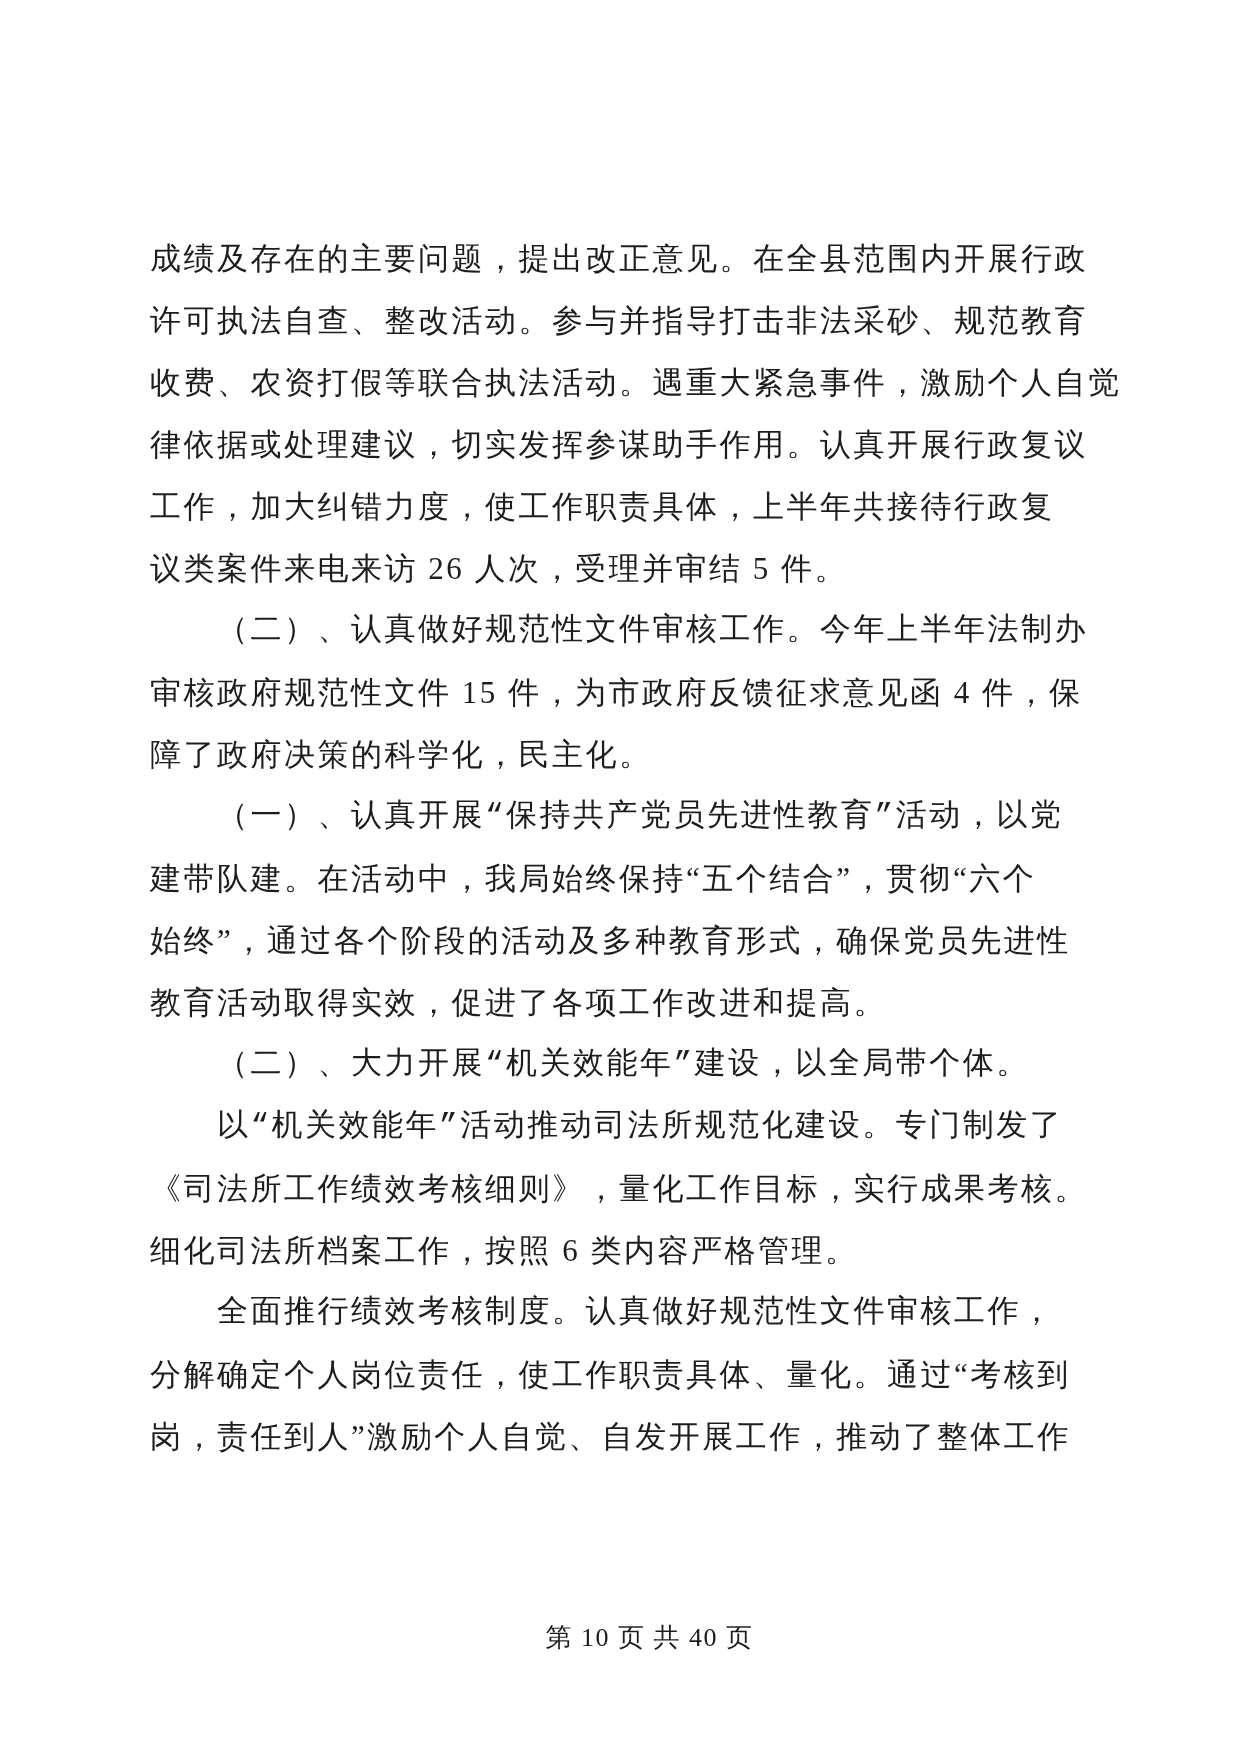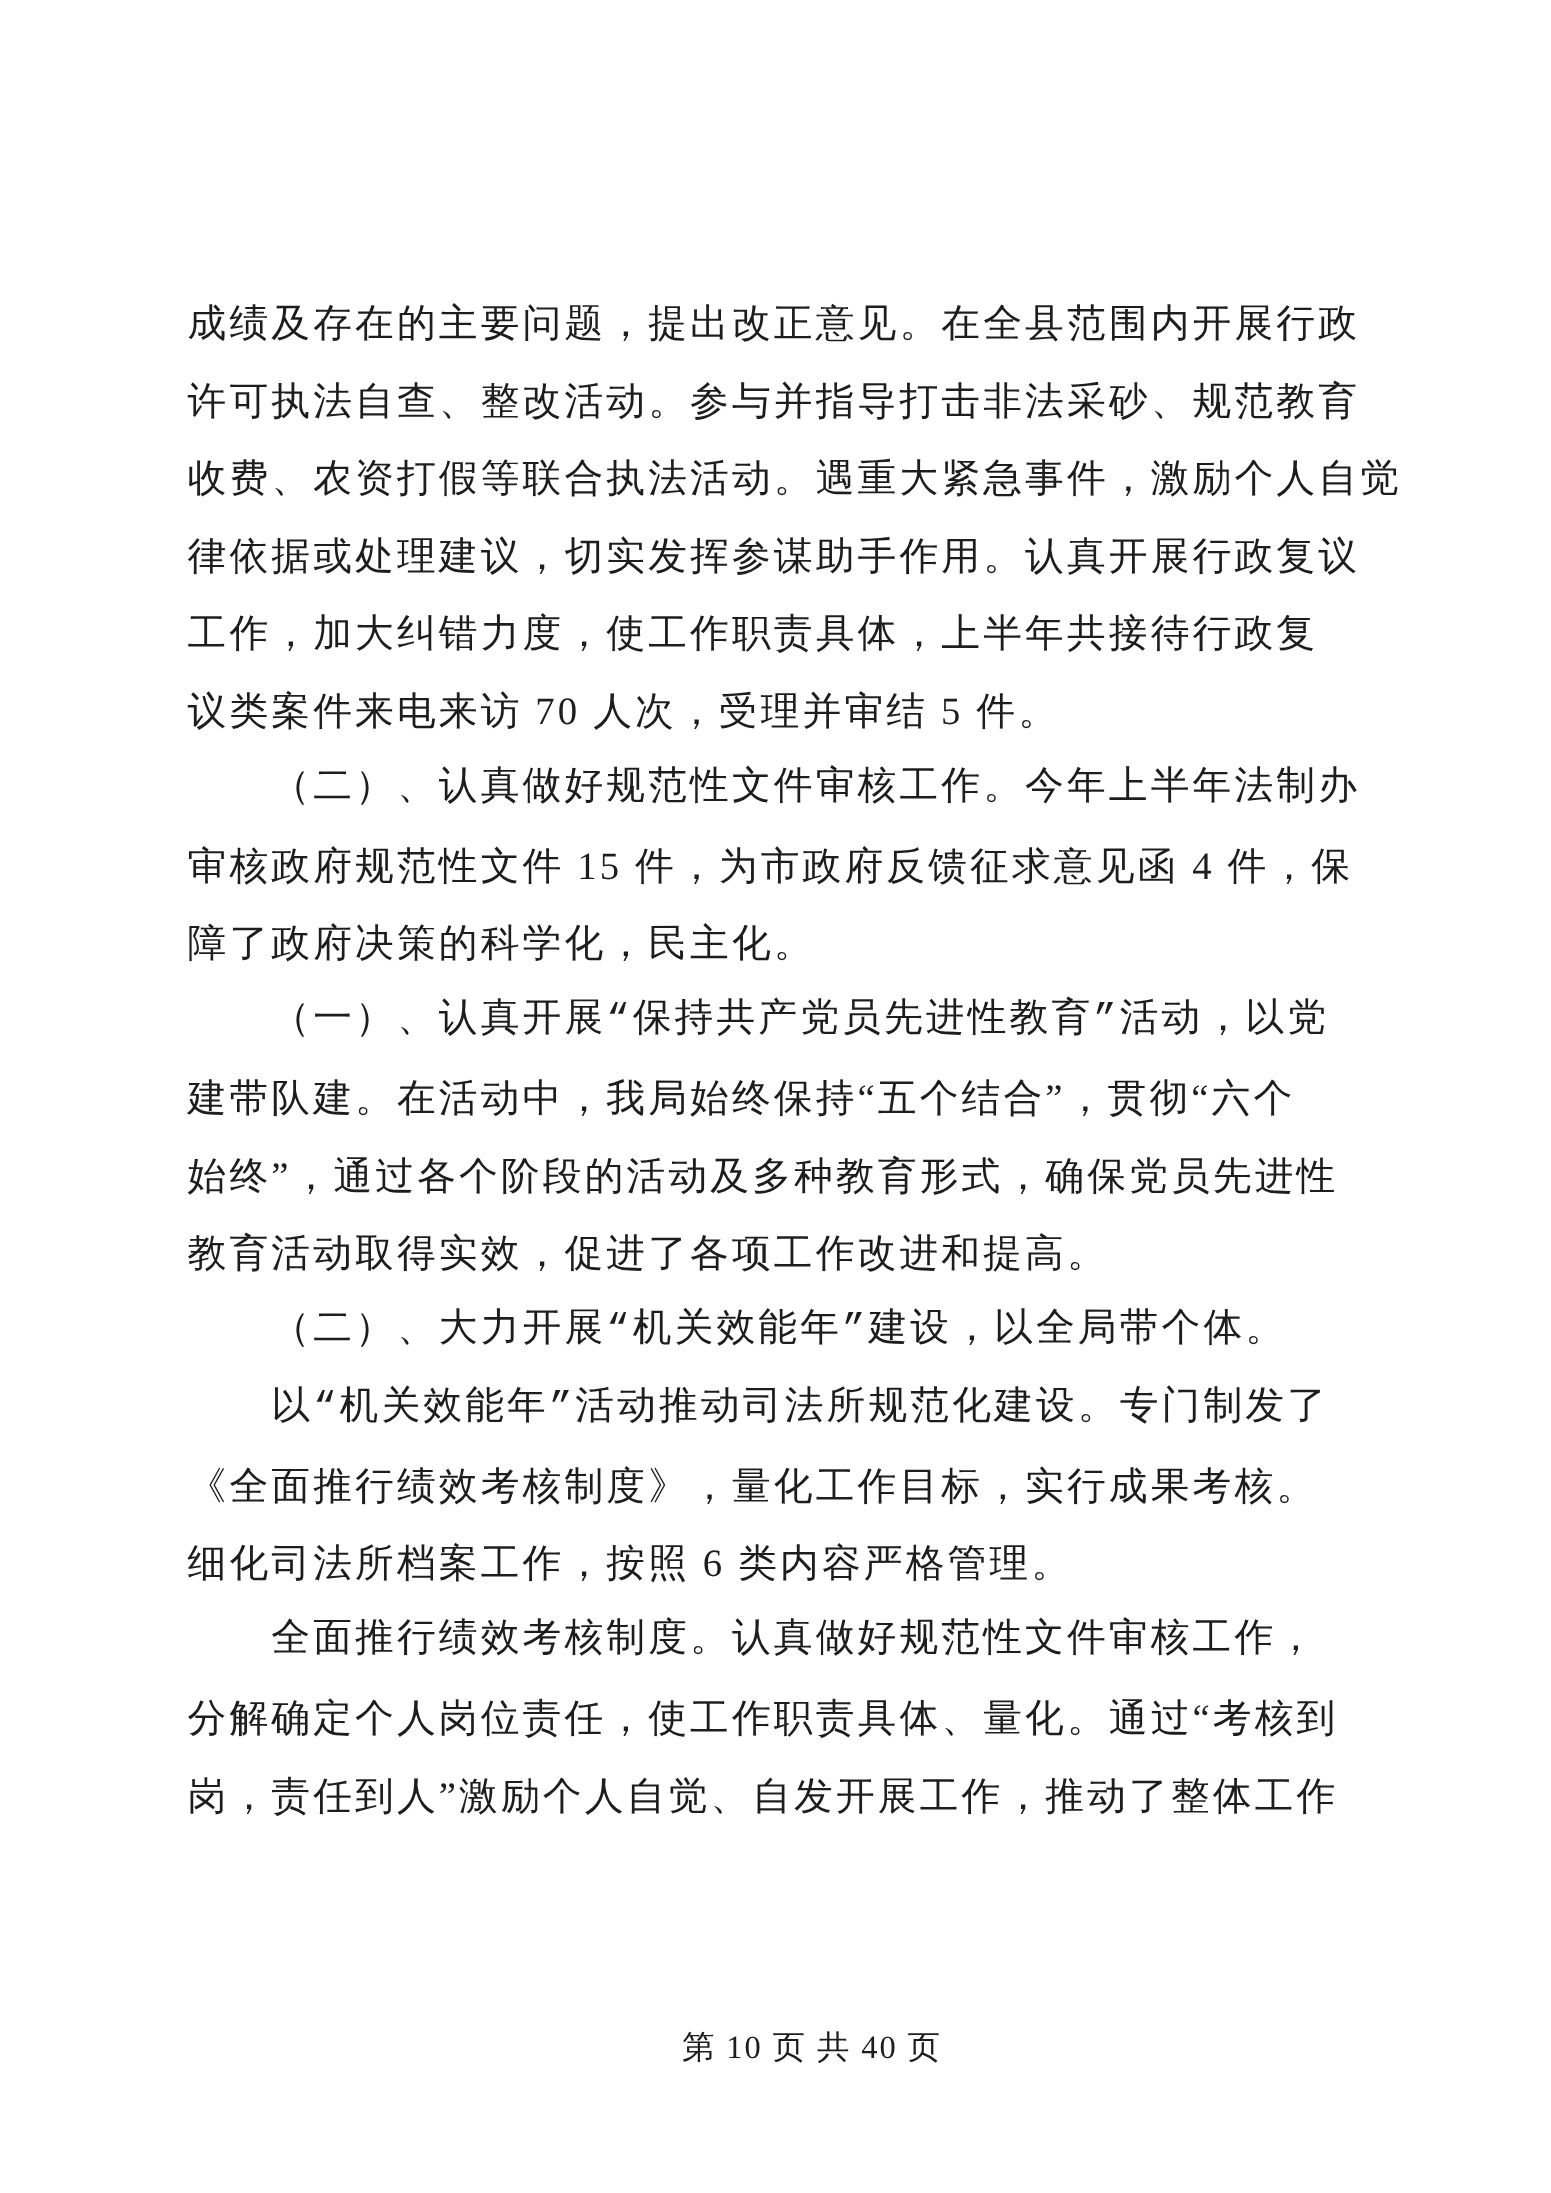--- a/index.html
+++ b/index.html
@@ -49,31 +49,31 @@
 </head>
 <body>
 
 <div class="page">
   <div class="text-block" id="text-block">
       <div class="line">成绩及存在的主要问题，提出改正意见。在全县范围内开展行政</div>
       <div class="line">许可执法自查、整改活动。参与并指导打击非法采砂、规范教育</div>
       <div class="line">收费、农资打假等联合执法活动。遇重大紧急事件，激励个人自觉</div>
       <div class="line">律依据或处理建议，切实发挥参谋助手作用。认真开展行政复议</div>
       <div class="line">工作，加大纠错力度，使工作职责具体，上半年共接待行政复</div>
-      <div class="line last">议类案件来电来访 70 人次，受理并审结 5 件。</div>
+      <div class="line last">议类案件来电来访 26 人次，受理并审结 5 件。</div>
       <div class="line indent">（二）、认真做好规范性文件审核工作。今年上半年法制办</div>
       <div class="line">审核政府规范性文件 15 件，为市政府反馈征求意见函 4 件，保</div>
       <div class="line last">障了政府决策的科学化，民主化。</div>
       <div class="line indent">（一）、认真开展“保持共产党员先进性教育”活动，以党</div>
       <div class="line">建带队建。在活动中，我局始终保持“五个结合”，贯彻“六个</div>
       <div class="line">始终”，通过各个阶段的活动及多种教育形式，确保党员先进性</div>
       <div class="line last">教育活动取得实效，促进了各项工作改进和提高。</div>
       <div class="line indent last">（二）、大力开展“机关效能年”建设，以全局带个体。</div>
       <div class="line indent">以“机关效能年”活动推动司法所规范化建设。专门制发了</div>
-      <div class="line">《全面推行绩效考核制度》，量化工作目标，实行成果考核。</div>
+      <div class="line">《司法所工作绩效考核细则》，量化工作目标，实行成果考核。</div>
       <div class="line last">细化司法所档案工作，按照 6 类内容严格管理。</div>
       <div class="line indent">全面推行绩效考核制度。认真做好规范性文件审核工作，</div>
       <div class="line">分解确定个人岗位责任，使工作职责具体、量化。通过“考核到</div>
       <div class="line">岗，责任到人”激励个人自觉、自发开展工作，推动了整体工作</div>
     </div>
   <div class="footer">
     <span>第 10 页 共 40 页</span>
   </div>
 </div>
 

